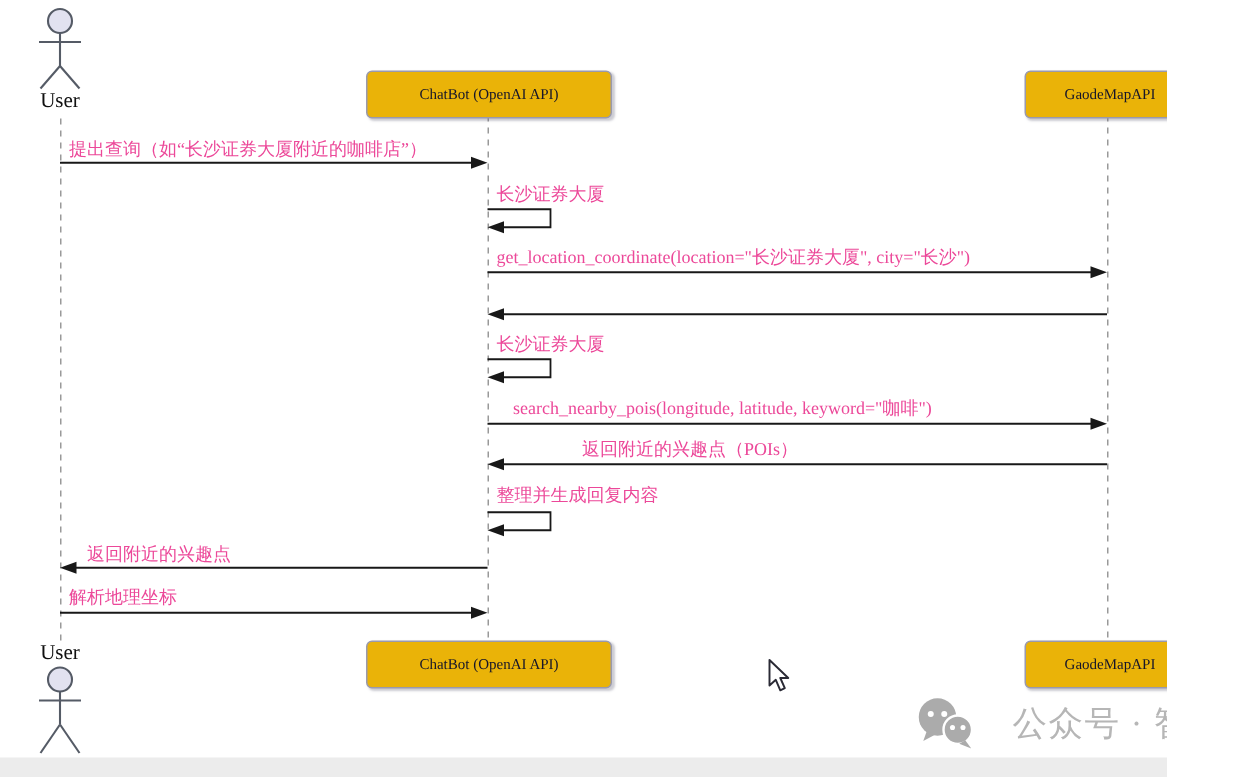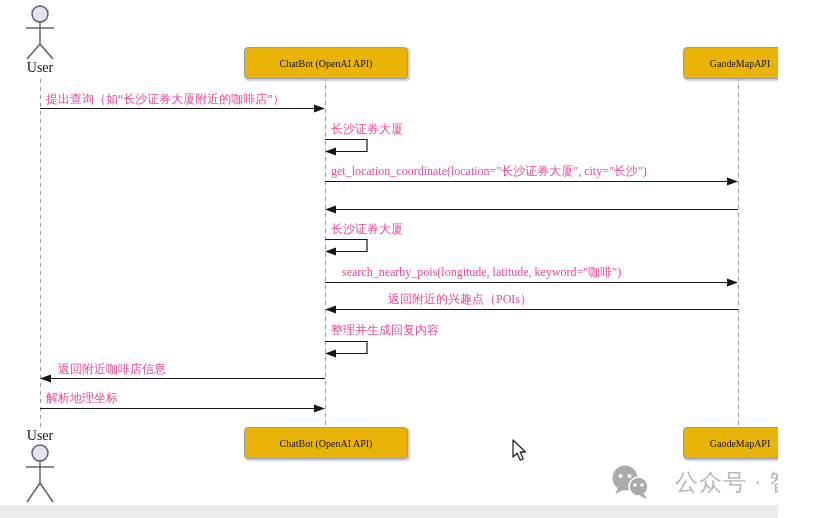--- a/index.html
+++ b/index.html
@@ -119,21 +119,21 @@
   <div class="pbox" style="left:244px; top:427px; width:162px; height:30px;">ChatBot (OpenAI API)</div>
   <div class="pbox" style="left:683px; top:427px; width:112px; height:30px;">GaodeMapAPI</div>
 
   <div class="msg-label" style="left:46px;  top:91px;">提出查询（如“长沙证券大厦附近的咖啡店”）</div>
   <div class="msg-label" style="left:331px; top:121px;">长沙证券大厦</div>
   <div class="msg-label" style="left:331px; top:163px;">get_location_coordinate(location="长沙证券大厦", city="长沙")</div>
   <div class="msg-label" style="left:331px; top:221px;">长沙证券大厦</div>
   <div class="msg-label" style="left:342px; top:264px;">search_nearby_pois(longitude, latitude, keyword="咖啡")</div>
   <div class="msg-label" style="left:344px; top:291px;margin-left:44px;">返回附近的兴趣点（POIs）</div>
   <div class="msg-label" style="left:331px; top:322px;">整理并生成回复内容</div>
-  <div class="msg-label" style="left:58px;  top:361px;">返回附近咖啡店信息</div>
+  <div class="msg-label" style="left:58px;  top:361px;">返回附近的兴趣点</div>
   <div class="msg-label" style="left:46px;  top:390px;">解析地理坐标</div>
 
   <div class="watermark">
     <svg width="40" height="37" viewBox="0 0 40 37">
       <circle cx="15" cy="14" r="12.5" fill="#ababab"></circle>
       <path d="M8 23 L5.5 30 L13 26 Z" fill="#ababab"></path>
       <circle cx="10.5" cy="12" r="2" fill="#ffffff"></circle>
       <circle cx="19.5" cy="12" r="2" fill="#ffffff"></circle>
       <circle cx="28.5" cy="22.5" r="9.5" fill="#ababab" stroke="#ffffff" stroke-width="1.6"></circle>
       <path d="M33.5 29.5 L37.5 35 L29.5 31.8 Z" fill="#ababab"></path>

